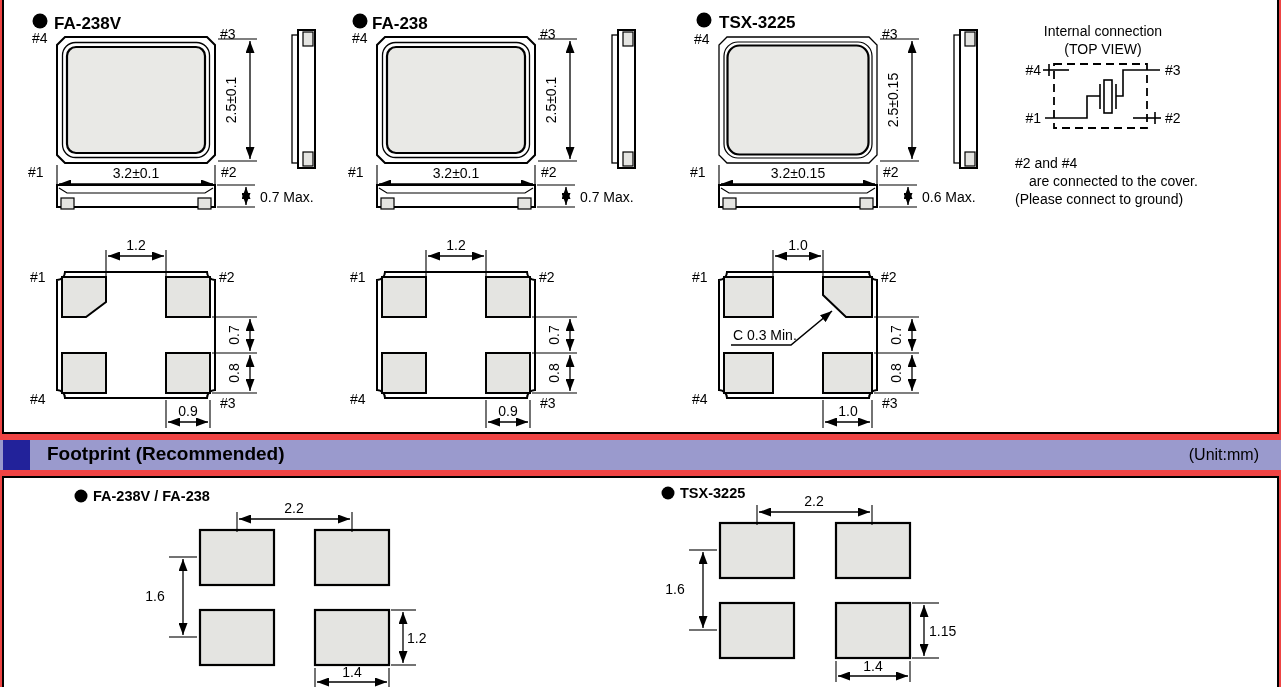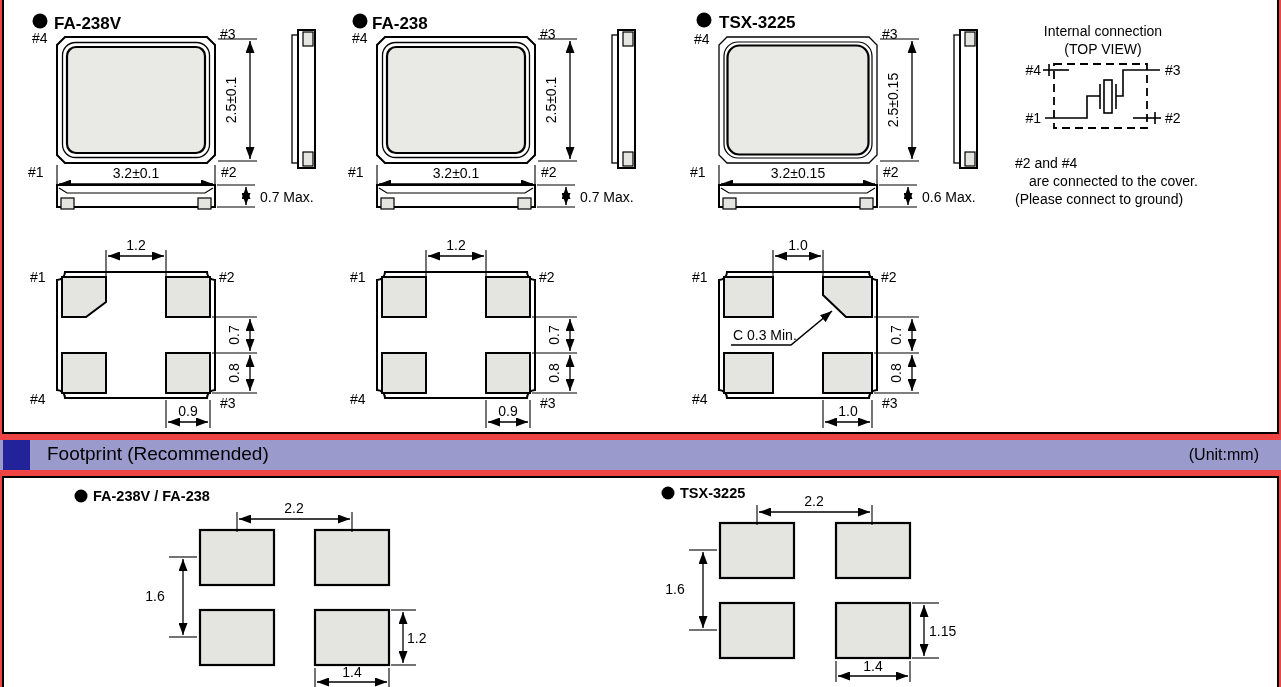--- a/index.html
+++ b/index.html
@@ -4,21 +4,21 @@
 <style>
   html,body{margin:0;padding:0;background:#fff;}
   .page{position:relative;width:1281px;height:687px;background:#ef4444;overflow:hidden;
         font-family:"Liberation Sans",sans-serif;}
   .box1{position:absolute;left:2px;top:-6px;width:1277px;height:440px;
         border:2px solid #000;box-sizing:border-box;background:#fff;}
   .box2{position:absolute;left:2px;top:476px;width:1277px;height:240px;
         border:2px solid #000;box-sizing:border-box;background:#fff;}
   .bar{position:absolute;left:0;top:440px;width:1281px;height:30px;background:var(--bar-bg,#9a9acd);}
   .bar .sq{position:absolute;left:3px;top:0;width:27px;height:30px;background:var(--bar-accent,#22229a);}
-  .bar .t{position:absolute;left:47px;top:3px;font-size:19px;font-weight:normal;color:#000;}
+  .bar .t{position:absolute;left:47px;top:3px;font-size:19px;font-weight:bold;color:#000;}
   .bar .u{position:absolute;right:22px;top:6px;font-size:16px;color:#000;}
   svg{position:absolute;overflow:visible;}
   svg text{font-family:"Liberation Sans",sans-serif;}
   .k2{stroke:#000;stroke-width:2;}
   .k22{stroke:#000;stroke-width:2.2;}
   .k13{stroke:#000;stroke-width:1.3;}
   .k12{stroke:#000;stroke-width:1.2;}
   .k11{stroke:#000;stroke-width:1.1;}
   .k16{stroke:#000;stroke-width:1.6;}
   .fn{fill:none;}

